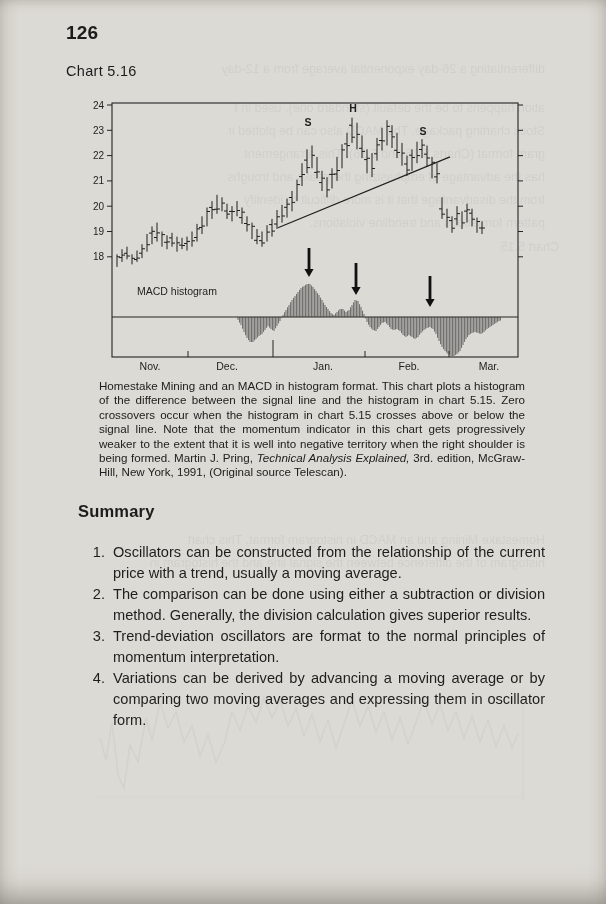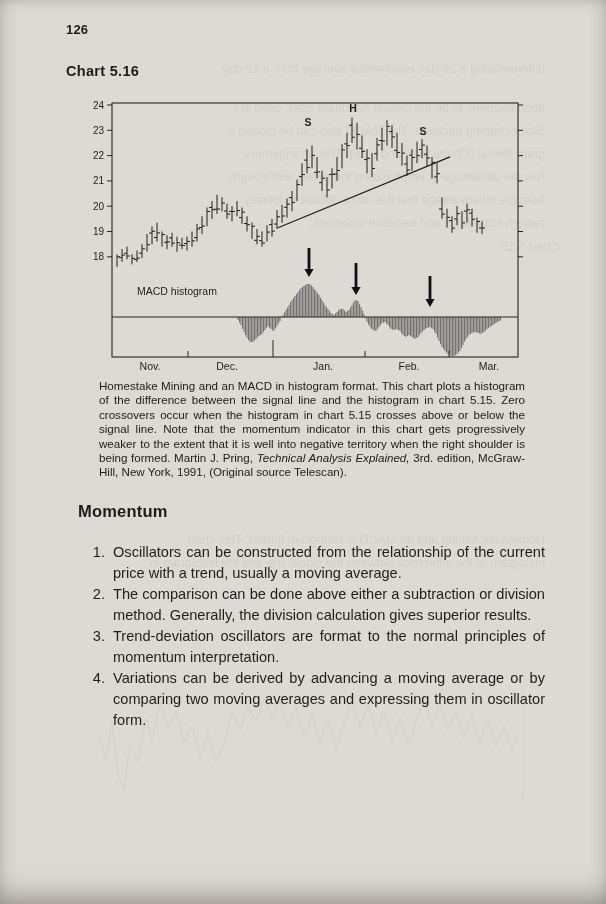--- a/index.html
+++ b/index.html
@@ -12,22 +12,22 @@
     overflow:hidden;
   }
   .page::after{
     content:"";position:absolute;inset:0;pointer-events:none;
     box-shadow:
       inset 0 -22px 26px -14px rgba(92,87,76,.50),
       inset 0 10px 14px -10px rgba(92,87,76,.28),
       inset -12px 0 18px -12px rgba(92,87,76,.22),
       inset 12px 0 18px -12px rgba(92,87,76,.22);
   }
-  .running-head{position:absolute;top:22px;left:66px;right:61px;display:flex;justify-content:space-between;font-size:13px;font-weight:bold;letter-spacing:.2px;}
-  .chart-heading{position:absolute;top:63px;left:66px;font-size:14.5px;font-weight:bold;letter-spacing:.3px;text-align:right;}
+  .running-head{position:absolute;top:22px;left:66px;right:61px;display:flex;justify-content:space-between;font-size:19px;font-weight:bold;letter-spacing:.2px;}
+  .chart-heading{position:absolute;top:63px;left:66px;font-size:14.5px;font-weight:normal;letter-spacing:.3px;text-align:right;}
   .figure{position:absolute;left:0px;top:0px;width:606px;height:420px;}
   .caption{
     position:absolute;left:99px;top:379px;width:426px;
     font-size:11.6px;line-height:14.4px;text-align:justify;color:#202020;
   }
   .summary-heading{position:absolute;left:78px;top:502px;font-size:16.5px;font-weight:bold;letter-spacing:.2px;}
   .summary-list{
     position:absolute;left:78px;top:541px;width:468px;
     font-size:14.6px;line-height:21px;text-align:justify;color:#1e1e1e;
   }
@@ -491,24 +491,24 @@
       <text x="308" y="126" font-size="10.5" text-anchor="middle" fill="#1e1e1e" font-family="&quot;Liberation Sans&quot;, sans-serif" font-weight="600">S</text>
       <text x="353" y="112" font-size="10.5" text-anchor="middle" fill="#1e1e1e" font-family="&quot;Liberation Sans&quot;, sans-serif" font-weight="600">H</text>
       <text x="423" y="135" font-size="10.5" text-anchor="middle" fill="#1e1e1e" font-family="&quot;Liberation Sans&quot;, sans-serif" font-weight="600">S</text>
       <path d="M 307.6 248 L 307.6 269 L 304.4 269 L 309 277 L 313.6 269 L 310.4 269 L 310.4 248 Z" fill="#111"></path>
       <path d="M 354.6 263 L 354.6 287 L 351.4 287 L 356 295 L 360.6 287 L 357.4 287 L 357.4 263 Z" fill="#111"></path>
       <path d="M 428.6 276 L 428.6 299 L 425.4 299 L 430 307 L 434.6 299 L 431.4 299 L 431.4 276 Z" fill="#111"></path>
     </svg>
 
   <div class="caption"><span>Homestake Mining and an MACD in histogram format. This chart plots a histogram of the difference between the signal line and the histogram in chart 5.15. Zero crossovers occur when the histogram in chart 5.15 crosses above or below the signal line. Note that the momentum indicator in this chart gets progressively weaker to the extent that it is well into negative territory when the right shoulder is being formed. Martin J. Pring, </span><i>Technical Analysis Explained,</i><span> 3rd. edition, McGraw-Hill, New York, 1991, (Original source Telescan).</span></div>
 
-  <div class="summary-heading">Momentum</div>
+  <div class="summary-heading">Summary</div>
 
   <div class="summary-list">
     <ol>
       <li>Oscillators can be constructed from the relationship of the current price with a trend, usually a moving average.</li>
-      <li>The comparison can be done above either a subtraction or division method. Generally, the division calculation gives superior results.</li>
+      <li>The comparison can be done using either a subtraction or division method. Generally, the division calculation gives superior results.</li>
       <li>Trend-deviation oscillators are format to the normal principles of momentum interpretation.</li>
       <li>Variations can be derived by advancing a moving average or by comparing two moving averages and expressing them in oscillator form.</li>
     </ol>
   </div>
 
 </div>
 
 </body></html>

